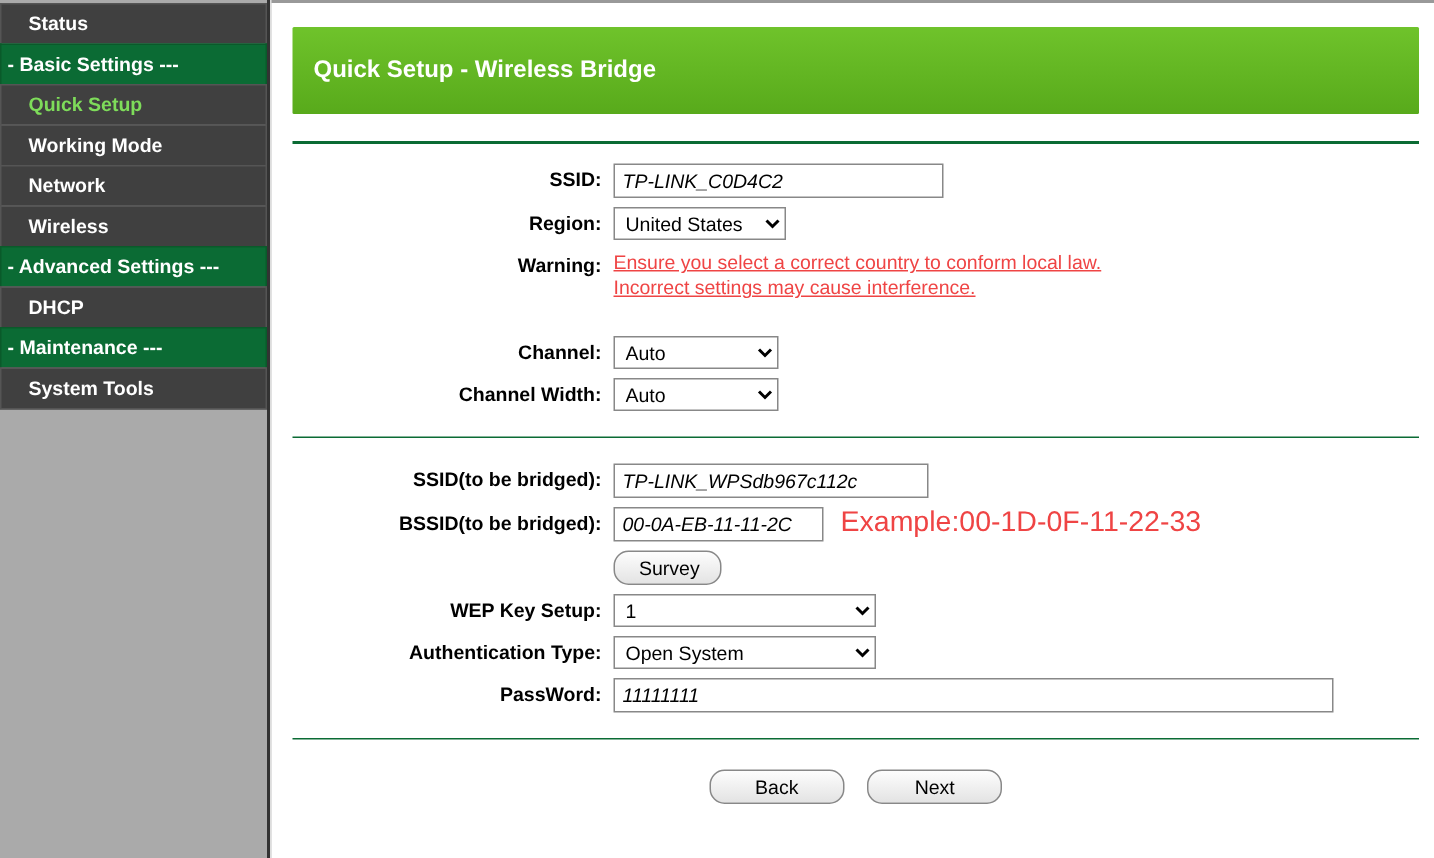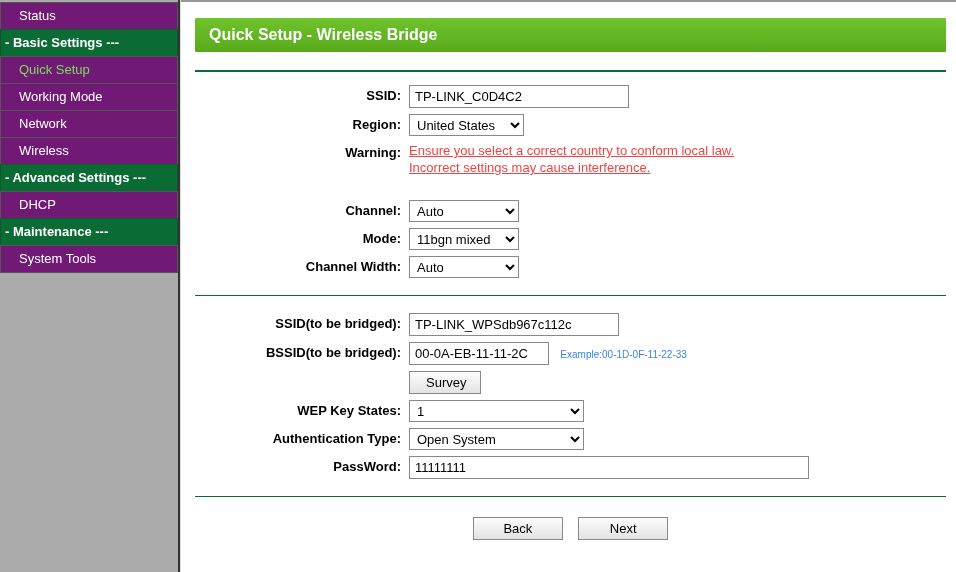--- a/index.html
+++ b/index.html
@@ -11,23 +11,23 @@
   height: 572px;
   overflow: hidden;
 }
 .container { display: flex; height: 100%; }
 .sidebar {
   width: 178px;
   background: #aaa;
   padding-top: 2px;
 }
 .nav-item {
-  background: #701a75;
+  background: #404040;
   color: #fff;
-  font-weight: normal;
+  font-weight: bold;
   font-size: 13px;
   padding: 4px 8px 4px 18px;
   border: 1px solid #555;
   border-bottom: 0;
   cursor: pointer;
   line-height: 18px;
 }
 .nav-item:last-child { border-bottom: 1px solid #555; }
 .nav-section {
   background: #0b6b34;
@@ -49,21 +49,21 @@
   border-top: 2px solid #999;
   padding: 16px 10px 10px 14px;
   overflow: auto;
 }
 .page-title {
   background: #6cbf28;
   background: linear-gradient(#6fc32b,#58aa1b);
   color: #fff;
   font-size: 16px;
   font-weight: bold;
-  padding: 8px 14px;
+  padding: 20px 14px;
   border-radius: 1px;
 }
 .hr-green {
   border: 0;
   border-top: 2px solid #0b6b34;
   margin: 18px 0 10px 0;
 }
 .hr-thin {
   border: 0;
   border-top: 1px solid #0b6b34;
@@ -78,38 +78,39 @@
   font-weight: bold;
   font-size: 13px;
   padding-right: 10px;
   line-height: 22px;
 }
 input[type="text"] {
   border: 1px solid #888;
   padding: 3px 5px;
   font-size: 13px;
   font-family: Arial, sans-serif;
+  font-style: italic;
 }
 select {
   border: 1px solid #888;
   padding: 2px 3px;
   font-size: 13px;
   background: #fff;
   height: 22px;
 }
 .warning-text { color: #ef4444; font-size: 13px; line-height: 17px; text-decoration: underline; }
-.example-text { color: #3b82f6; font-size: 10px; margin-left: 8px; }
+.example-text { color: #ef4444; font-size: 19px; margin-left: 8px; }
 button.btn {
   background: linear-gradient(#fdfdfd,#e3e3e3);
   border: 1px solid #888;
   padding: 3px 16px;
   font-size: 13px;
   cursor: pointer;
   width: 90px;
-  border-radius: 0;
+  border-radius: 10px;
 }
 .btn-row { text-align: center; padding-top: 6px; }
 .btn-row button { margin: 0 6px; }
 </style>
 </head>
 <body>
 
 <div class="container">
   <div class="sidebar">
     <div class="nav-item">Status</div>
@@ -156,24 +157,20 @@
 
     <div style="height:18px"></div>
 
     <table class="form">
       <tbody>
           <tr>
         <td class="lbl">Channel:</td>
         <td><select style="width:110px"><option>Auto</option></select></td>
       </tr>
       <tr>
-        <td class="lbl">Mode:</td>
-        <td><select style="width:110px"><option>11bgn mixed</option></select></td>
-      </tr>
-      <tr>
         <td class="lbl">Channel Width:</td>
         <td><select style="width:110px"><option>Auto</option></select></td>
       </tr>
     </tbody>
       </table>
 
     <hr class="hr-thin">
 
     <table class="form">
       <tbody>
@@ -186,30 +183,30 @@
         <td>
           <input type="text" style="width: 140px;" value="00-0A-EB-11-11-2C">
           <span class="example-text">Example:00-1D-0F-11-22-33</span>
         </td>
       </tr>
       <tr>
         <td class="lbl"></td>
         <td><button class="btn" style="width:72px">Survey</button></td>
       </tr>
       <tr>
-        <td class="lbl">WEP Key States:</td>
+        <td class="lbl">WEP Key Setup:</td>
         <td><select style="width:175px"><option>1</option></select></td>
       </tr>
       <tr>
         <td class="lbl">Authentication Type:</td>
         <td><select style="width:175px"><option>Open System</option></select></td>
       </tr>
       <tr>
         <td class="lbl">PassWord:</td>
-        <td><input type="text" style="width: 400px;" value="11111111"></td>
+        <td><input type="text" style="width: 480px;" value="11111111"></td>
       </tr>
     </tbody>
       </table>
 
     <hr class="hr-thin">
 
     <div class="btn-row">
       <button class="btn">Back</button>
       <button class="btn">Next</button>
     </div>

